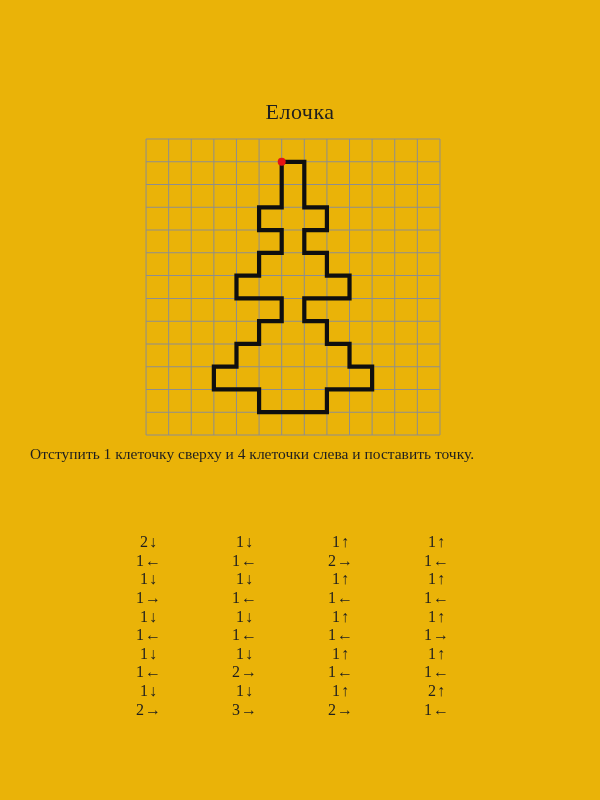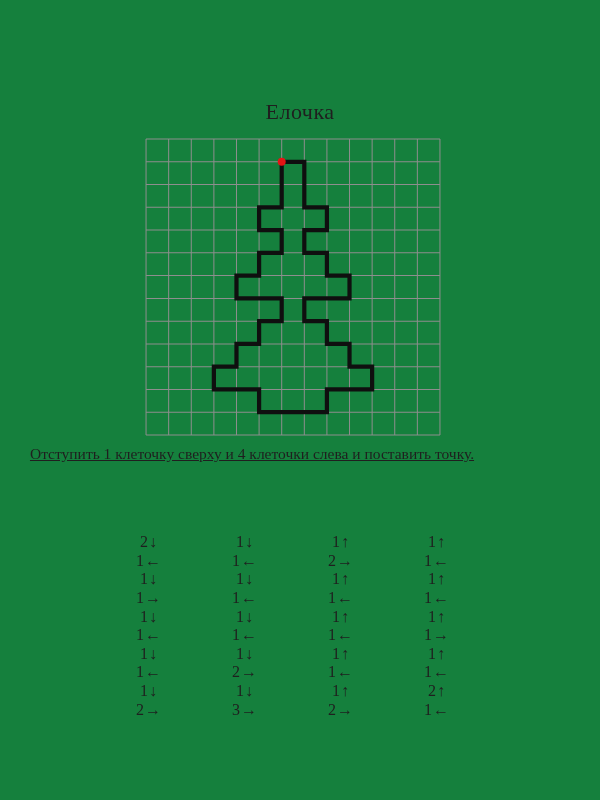--- a/index.html
+++ b/index.html
@@ -1,27 +1,27 @@
 <!DOCTYPE html>
 <html><head>
 <meta charset="utf-8">
 <style>
   html,body{margin:0;padding:0;background:#fff;}
   .page{
-    position:relative;width:600px;height:800px;background:#15803d;
+    position:relative;width:600px;height:800px;background:#eab308;
     font-family:"Liberation Serif","DejaVu Serif",serif;color:#1f1f1f;overflow:hidden;
   }
   .title{
     position:absolute;top:99px;left:0;width:600px;text-align:center;
     font-size:22px;font-weight:normal;margin:0;letter-spacing:.5px;
   }
   .figure{position:absolute;top:138px;left:145px;}
   .instruction{
     position:absolute;top:445px;left:0;width:504px;text-align:center;
-    font-size:15.5px;margin:0;text-decoration:underline;
+    font-size:15.5px;margin:0;
   }
   .note{
     position:absolute;top:479px;left:0;width:600px;text-align:center;
     font-size:15.5px;line-height:19.5px;
   }
   .steps{
     position:absolute;top:533px;left:101px;
     display:grid;grid-template-columns:repeat(4,96px);grid-auto-rows:18.65px;
     font-size:16px;
   }

